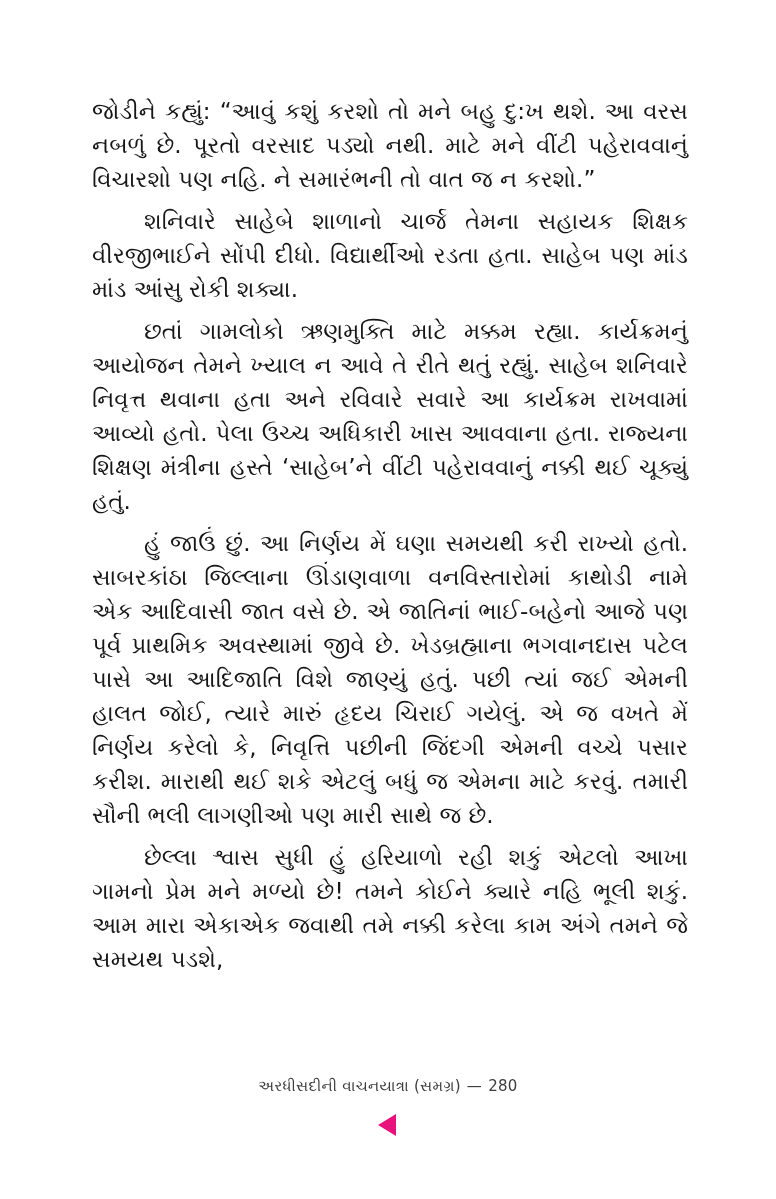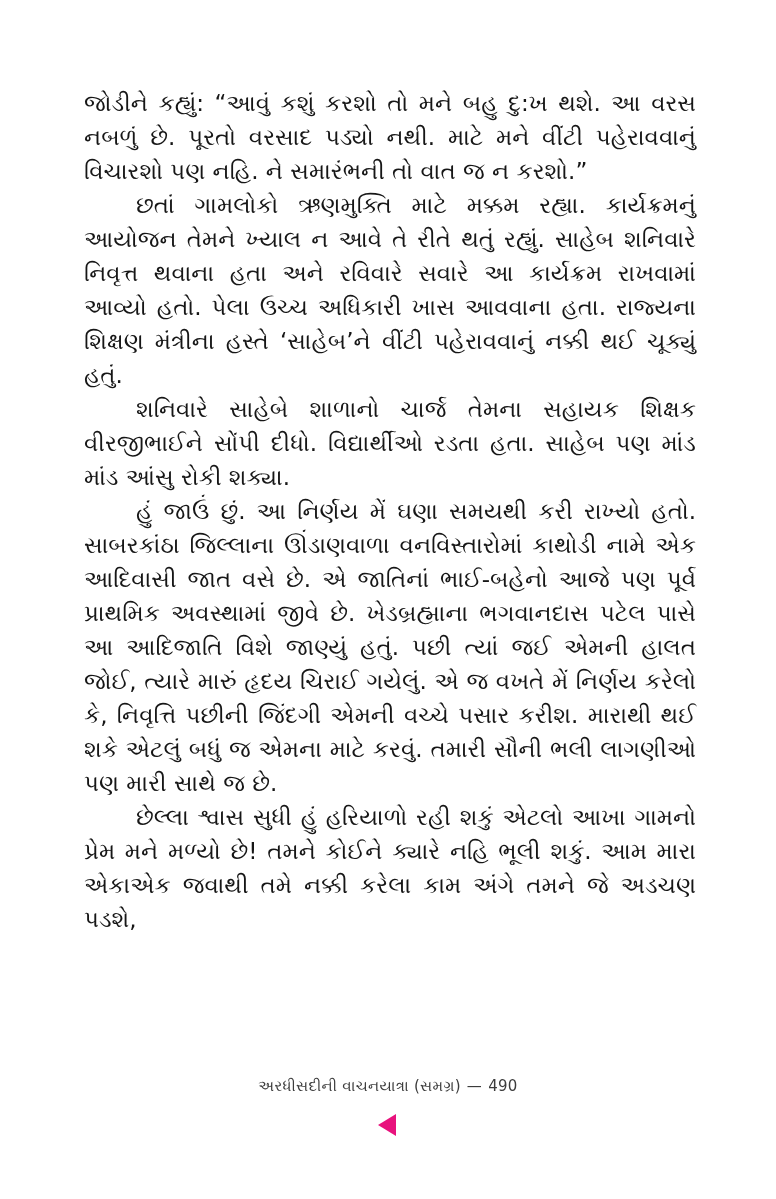--- a/index.html
+++ b/index.html
@@ -19,21 +19,21 @@
     position: absolute;
     left: 84px;
     top: 86px;
     width: 612px;
     color: #161616;
     font-size: 23px;
     line-height: 34px;
     text-align: justify;
   }
   .text-block p {
-    margin: 0;
+    margin: 8px;
     padding: 0;
   }
   .text-block p.indent {
     text-indent: 52px;
   }
   .footer {
     position: absolute;
     top: 1076px;
     left: 0;
     width: 100%;
@@ -57,25 +57,25 @@
     border-right: 18px solid #e8127d;
   }
 </style>
 </head>
 <body>
 
 <div class="page">
 
   <div class="text-block">
     <p>જોડીને કહ્યું: “આવું કશું કરશો તો મને બહુ દુ:ખ થશે. આ વરસ નબળું છે. પૂરતો વરસાદ પડ્યો નથી. માટે મને વીંટી પહેરાવવાનું વિચારશો પણ નહિ. ને સમારંભની તો વાત જ ન કરશો.”</p>
+    <p class="indent">શનિવારે સાહેબે શાળાનો ચાર્જ તેમના સહાયક શિક્ષક વીરજીભાઈને સોંપી દીધો. વિદ્યાર્થીઓ રડતા હતા. સાહેબ પણ માંડ માંડ આંસુ રોકી શક્યા.</p>
     <p class="indent">છતાં ગામલોકો ઋણમુક્તિ માટે મક્કમ રહ્યા. કાર્યક્રમનું આયોજન તેમને ખ્યાલ ન આવે તે રીતે થતું રહ્યું. સાહેબ શનિવારે નિવૃત્ત થવાના હતા અને રવિવારે સવારે આ કાર્યક્રમ રાખવામાં આવ્યો હતો. પેલા ઉચ્ચ અધિકારી ખાસ આવવાના હતા. રાજ્યના શિક્ષણ મંત્રીના હસ્તે ‘સાહેબ’ને વીંટી પહેરાવવાનું નક્કી થઈ ચૂક્યું હતું.</p>
-    <p class="indent">શનિવારે સાહેબે શાળાનો ચાર્જ તેમના સહાયક શિક્ષક વીરજીભાઈને સોંપી દીધો. વિદ્યાર્થીઓ રડતા હતા. સાહેબ પણ માંડ માંડ આંસુ રોકી શક્યા.</p>
     <p class="indent">હું જાઉં છું. આ નિર્ણય મેં ઘણા સમયથી કરી રાખ્યો હતો. સાબરકાંઠા જિલ્લાના ઊંડાણવાળા વનવિસ્તારોમાં કાથોડી નામે એક આદિવાસી જાત વસે છે. એ જાતિનાં ભાઈ-બહેનો આજે પણ પૂર્વ પ્રાથમિક અવસ્થામાં જીવે છે. ખેડબ્રહ્માના ભગવાનદાસ પટેલ પાસે આ આદિજાતિ વિશે જાણ્યું હતું. પછી ત્યાં જઈ એમની હાલત જોઈ, ત્યારે મારું હૃદય ચિરાઈ ગયેલું. એ જ વખતે મેં નિર્ણય કરેલો કે, નિવૃત્તિ પછીની જિંદગી એમની વચ્ચે પસાર કરીશ. મારાથી થઈ શકે એટલું બધું જ એમના માટે કરવું. તમારી સૌની ભલી લાગણીઓ પણ મારી સાથે જ છે.</p>
-    <p class="indent">છેલ્લા શ્વાસ સુધી હું હરિયાળો રહી શકું એટલો આખા ગામનો પ્રેમ મને મળ્યો છે! તમને કોઈને ક્યારે નહિ ભૂલી શકું. આમ મારા એકાએક જવાથી તમે નક્કી કરેલા કામ અંગે તમને જે અડચણ પડશે,</p>
+    <p class="indent">છેલ્લા શ્વાસ સુધી હું હરિયાળો રહી શકું એટલો આખા ગામનો પ્રેમ મને મળ્યો છે! તમને કોઈને ક્યારે નહિ ભૂલી શકું. આમ મારા એકાએક જવાથી તમે નક્કી કરેલા કામ અંગે તમને જે સમયથ પડશે,</p>
   </div>
 
   <div class="footer">
-    <span>અરધીસદીની વાચનયાત્રા (સમગ્ર)</span><span class="sep">—</span><span>490</span>
+    <span>અરધીસદીની વાચનયાત્રા (સમગ્ર)</span><span class="sep">—</span><span>280</span>
   </div>
 
   <div class="page-marker"></div>
 
 </div>
 
 </body></html>

